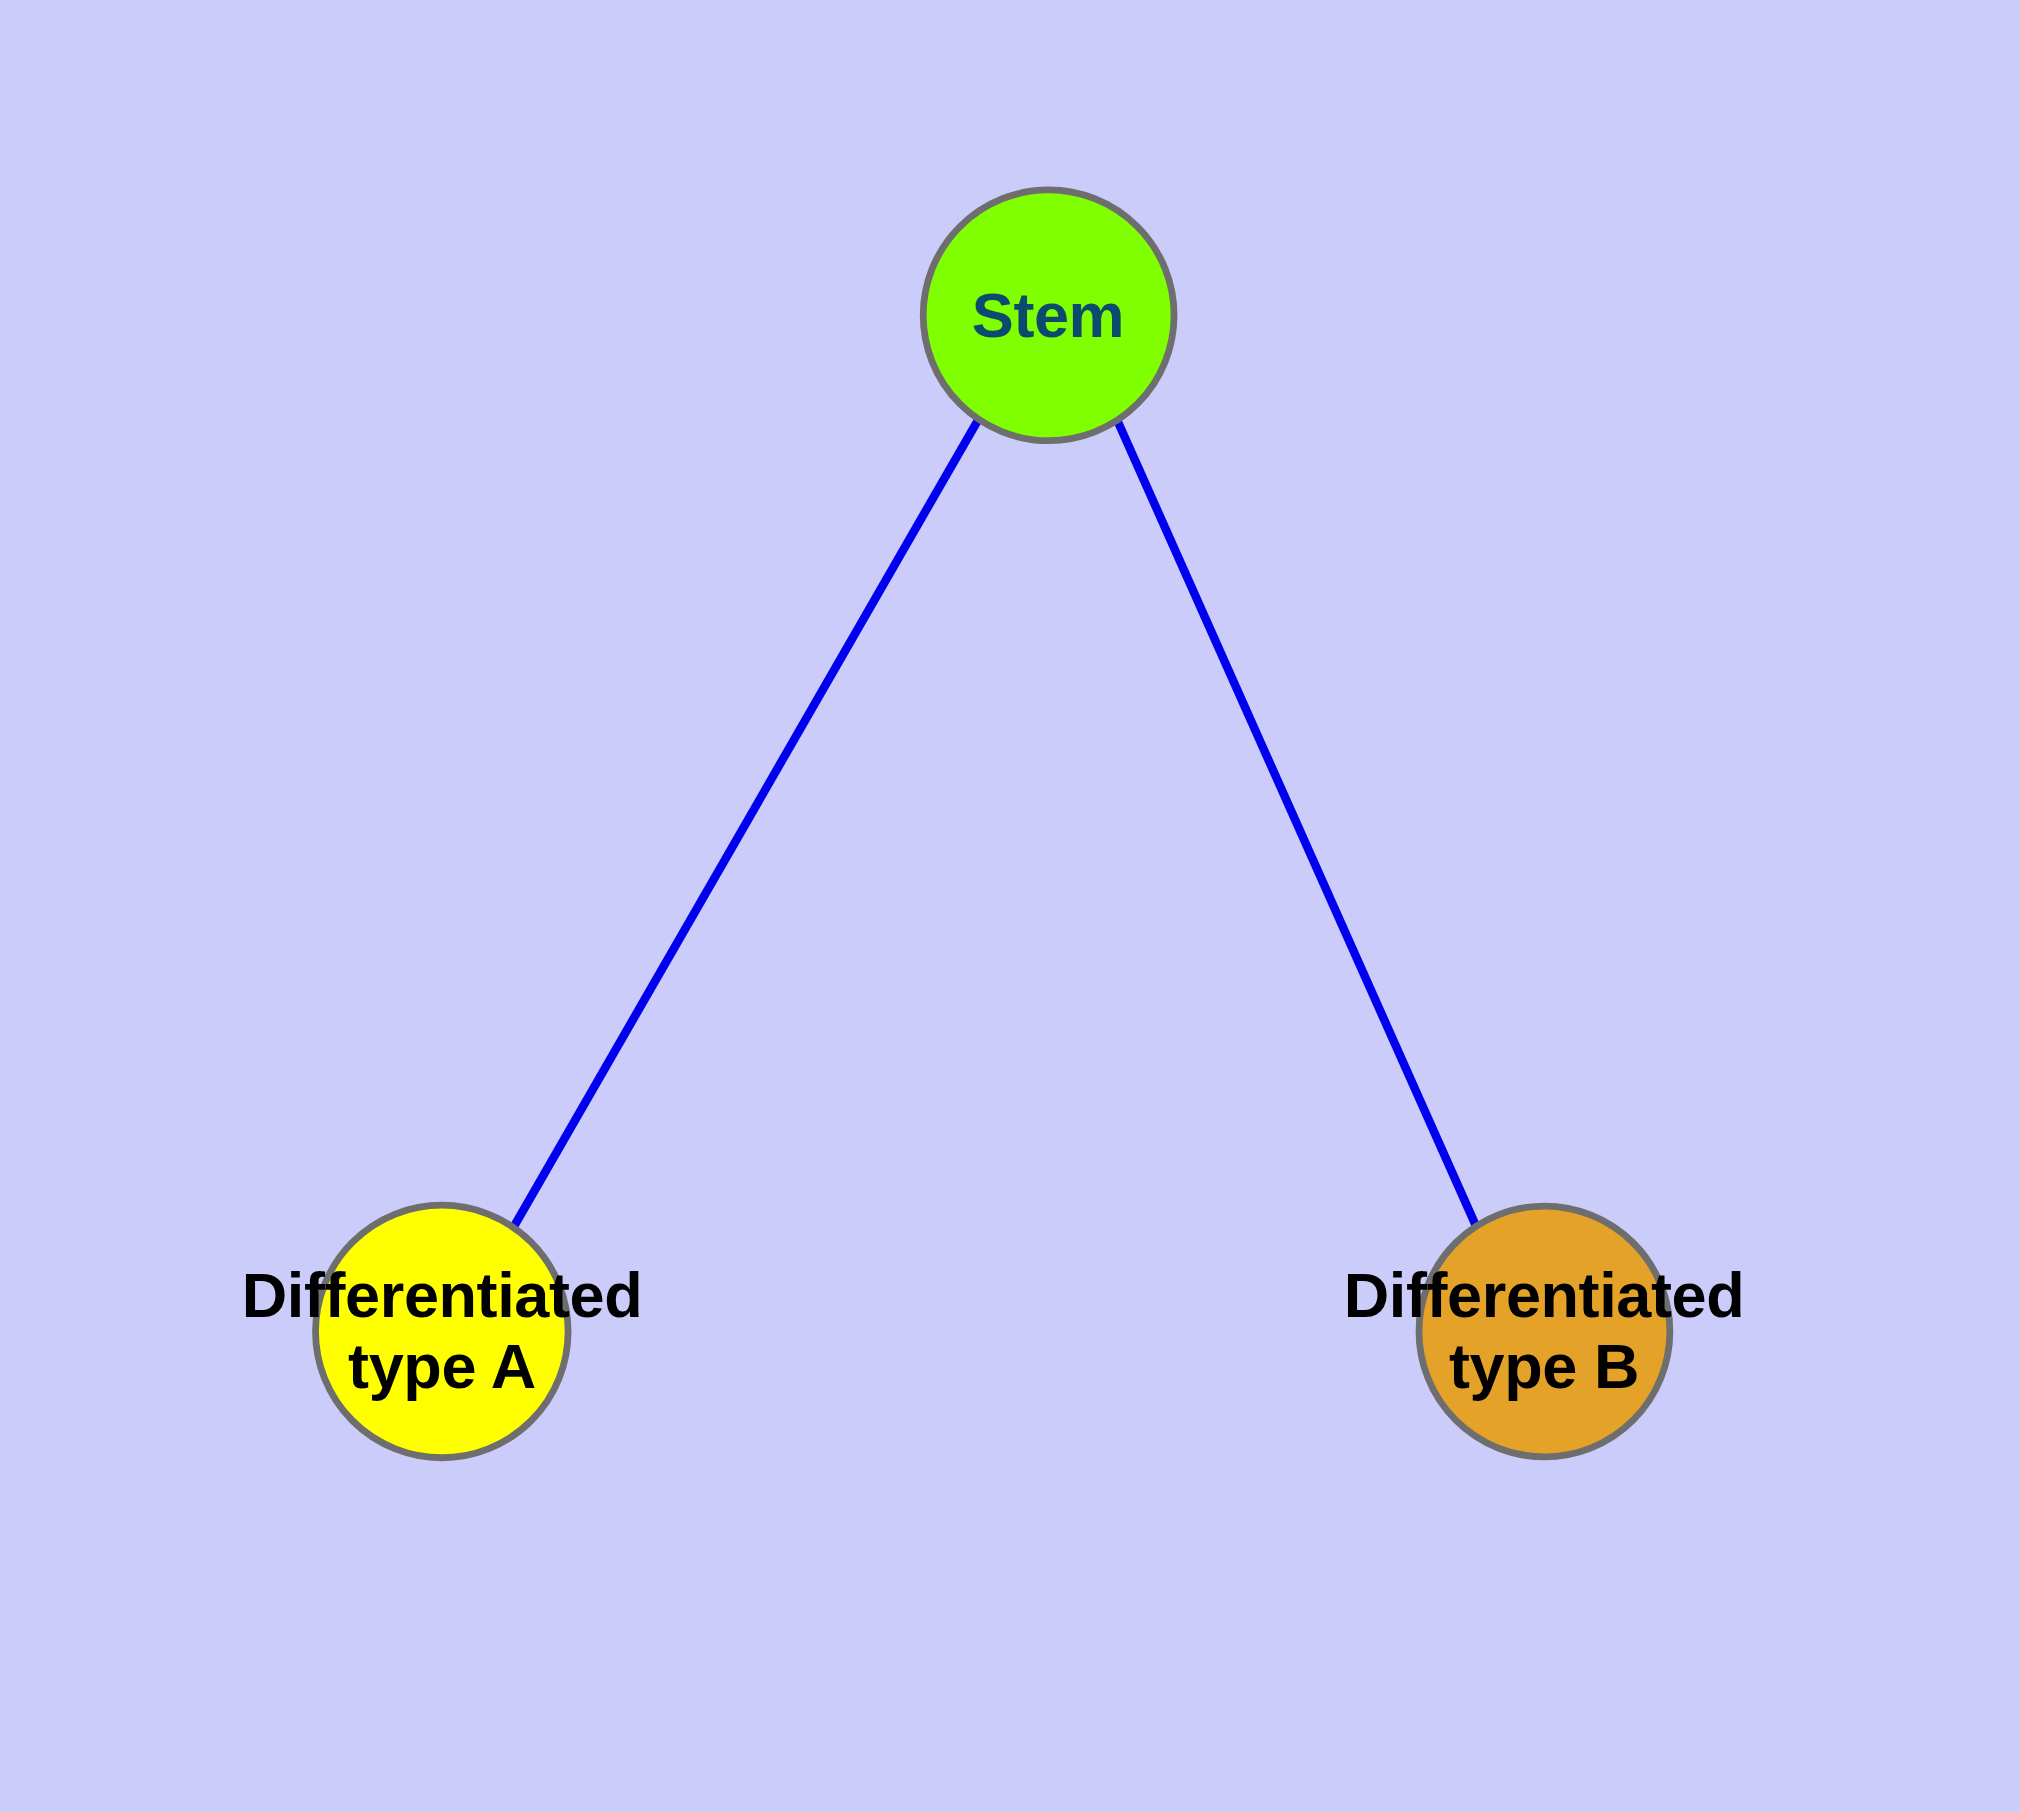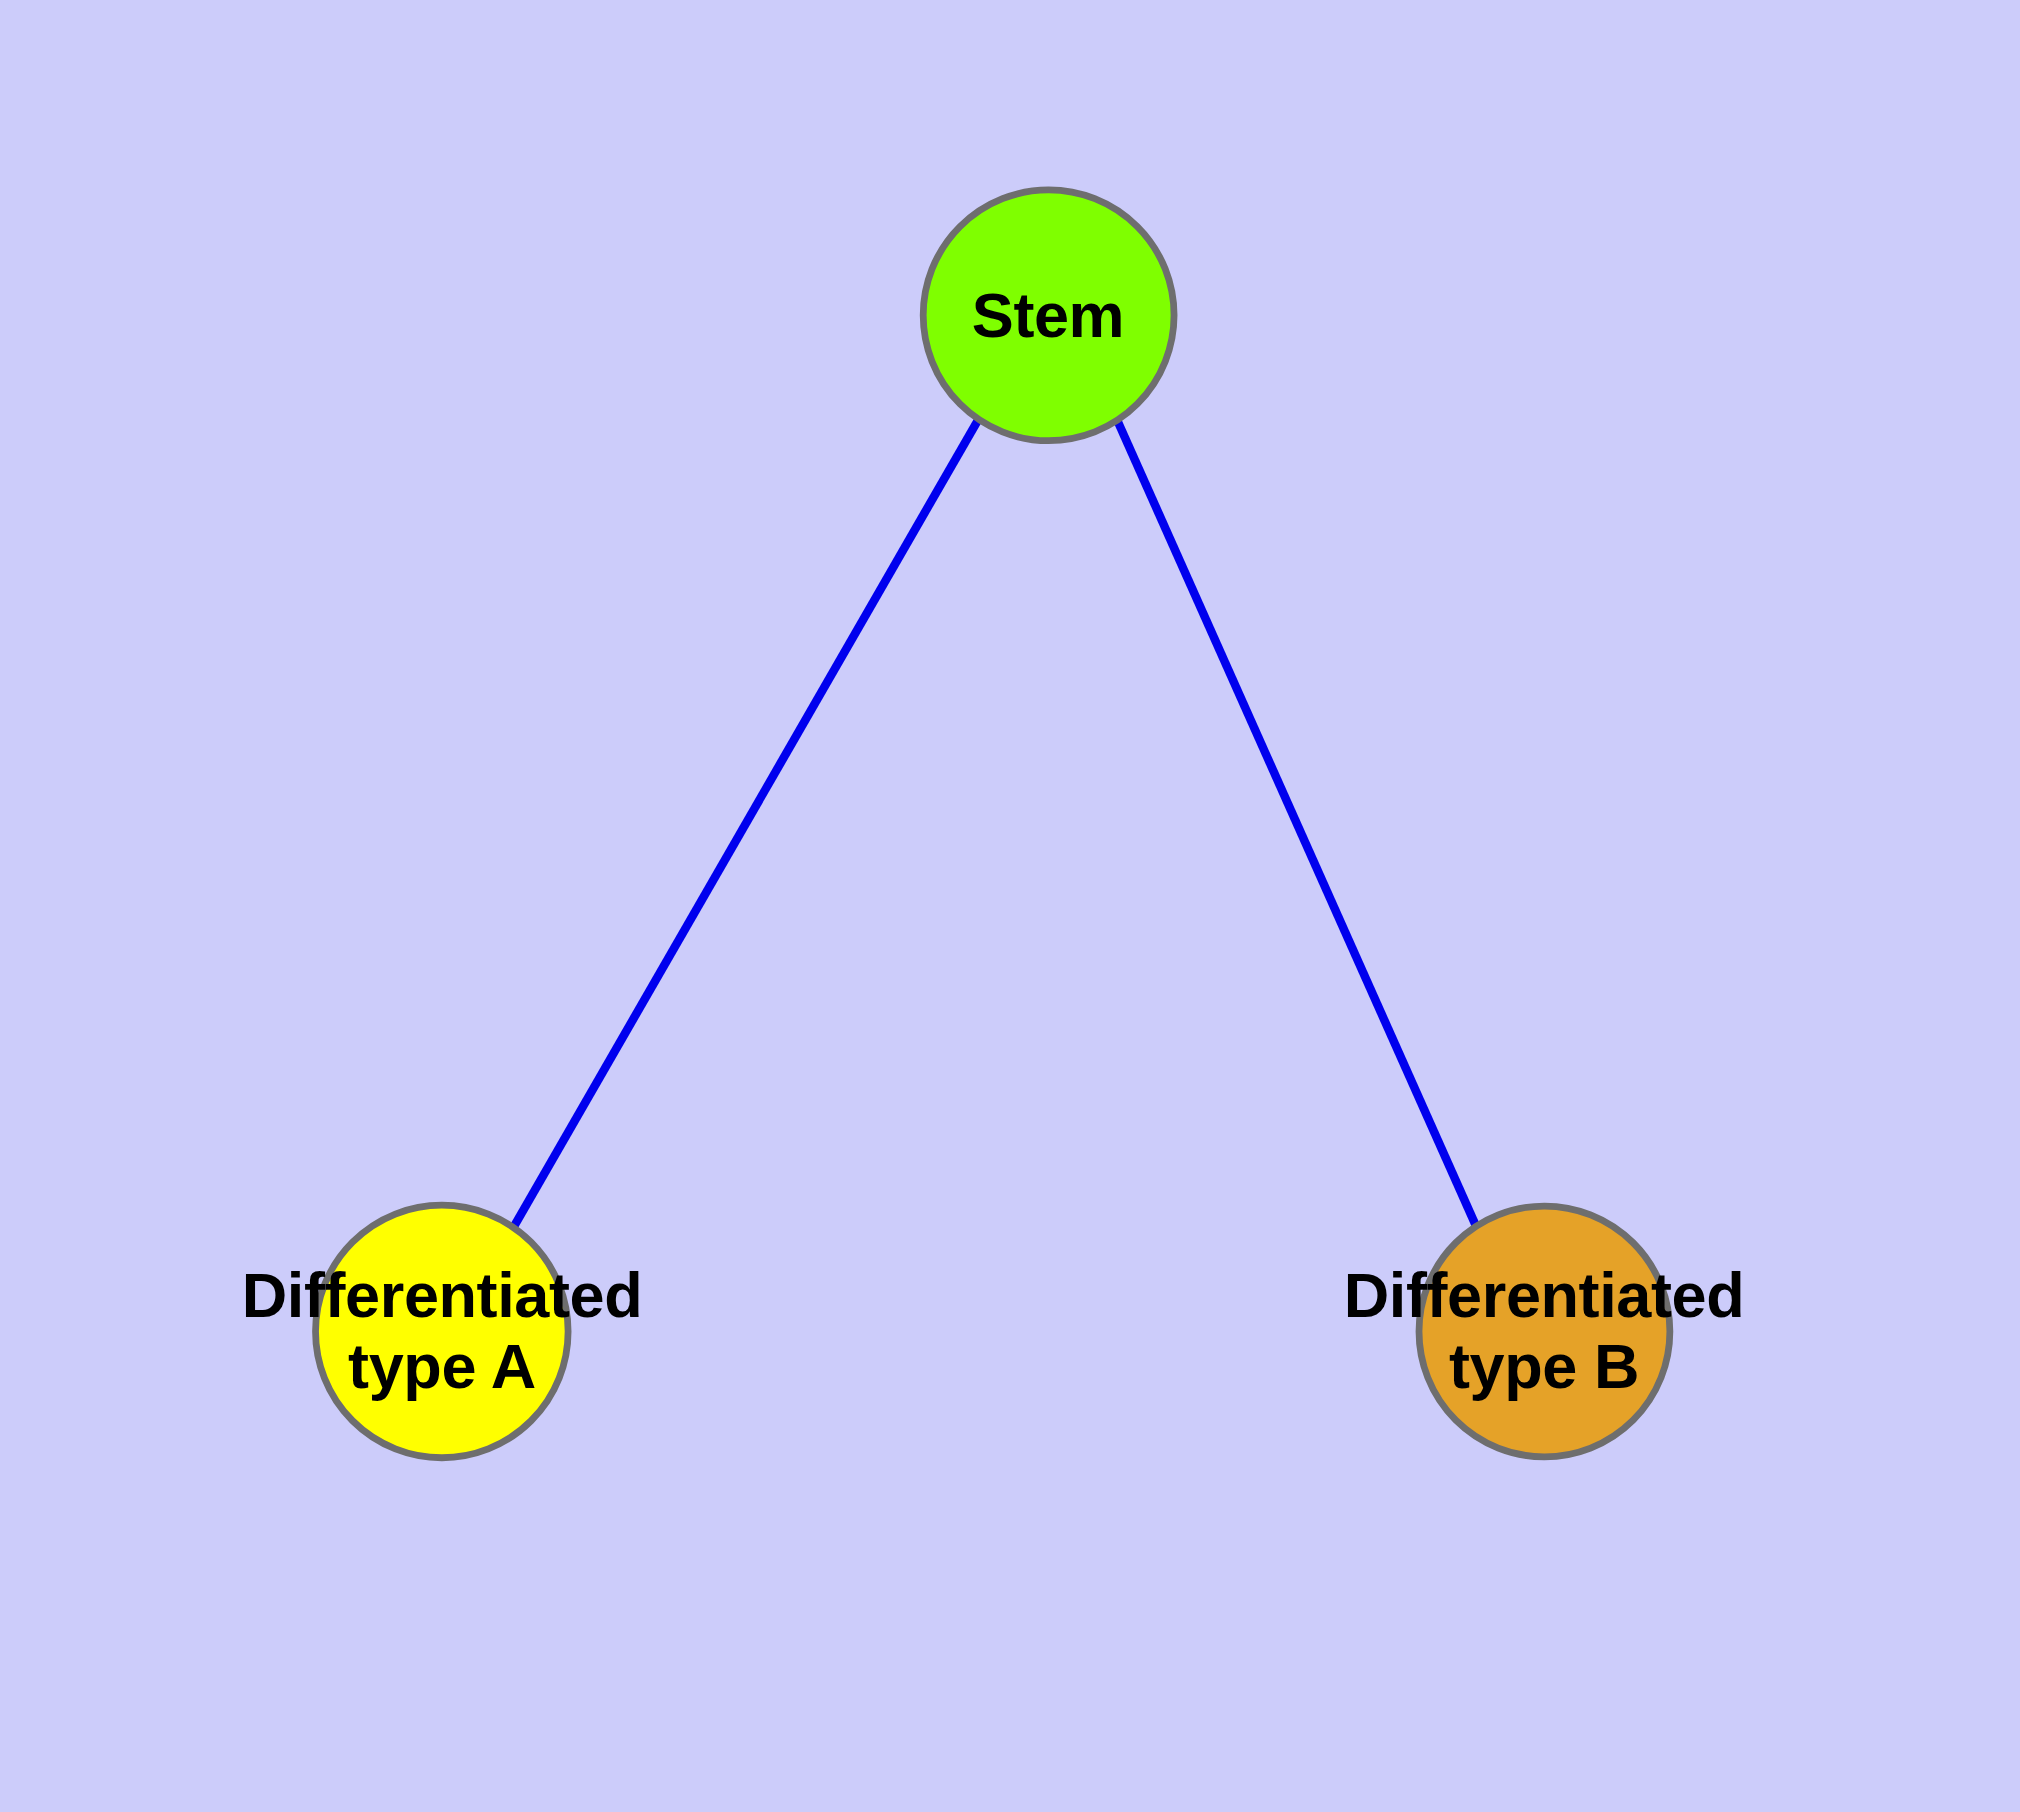--- a/index.html
+++ b/index.html
@@ -52,21 +52,21 @@
         <line x1="1318" y1="496" x2="1741" y2="1446" stroke="#0000ee" stroke-width="10" stroke-linecap="butt"></line>
       </g>
     <g id="nodes-layer">
         <circle cx="1237" cy="372" r="148" fill="#7fff00" stroke="#6e6e6e" stroke-width="8"></circle>
         <circle cx="521" cy="1571" r="149" fill="#ffff00" stroke="#6e6e6e" stroke-width="8"></circle>
         <circle cx="1822" cy="1571" r="148" fill="#e5a228" stroke="#6e6e6e" stroke-width="8"></circle>
       </g>
   </svg>
 
   <div id="labels-layer">
-      <div class="node-label" style="left: 1048px; top: 315px; color: #000000; font-size: 63px;">Stem</div>
+      <div class="node-label" style="left: 1048px; top: 315px; color: #0c4a6e; font-size: 63px;">Stem</div>
       <div class="node-label" style="left: 442px; top: 1331px; color: rgb(0, 0, 0); font-size: 63px;">Differentiated
 type A</div>
       <div class="node-label" style="left: 1544px; top: 1331px; color: rgb(0, 0, 0); font-size: 63px;">Differentiated
 type B</div>
     </div>
 
 </div>
 
 
 </body></html>

